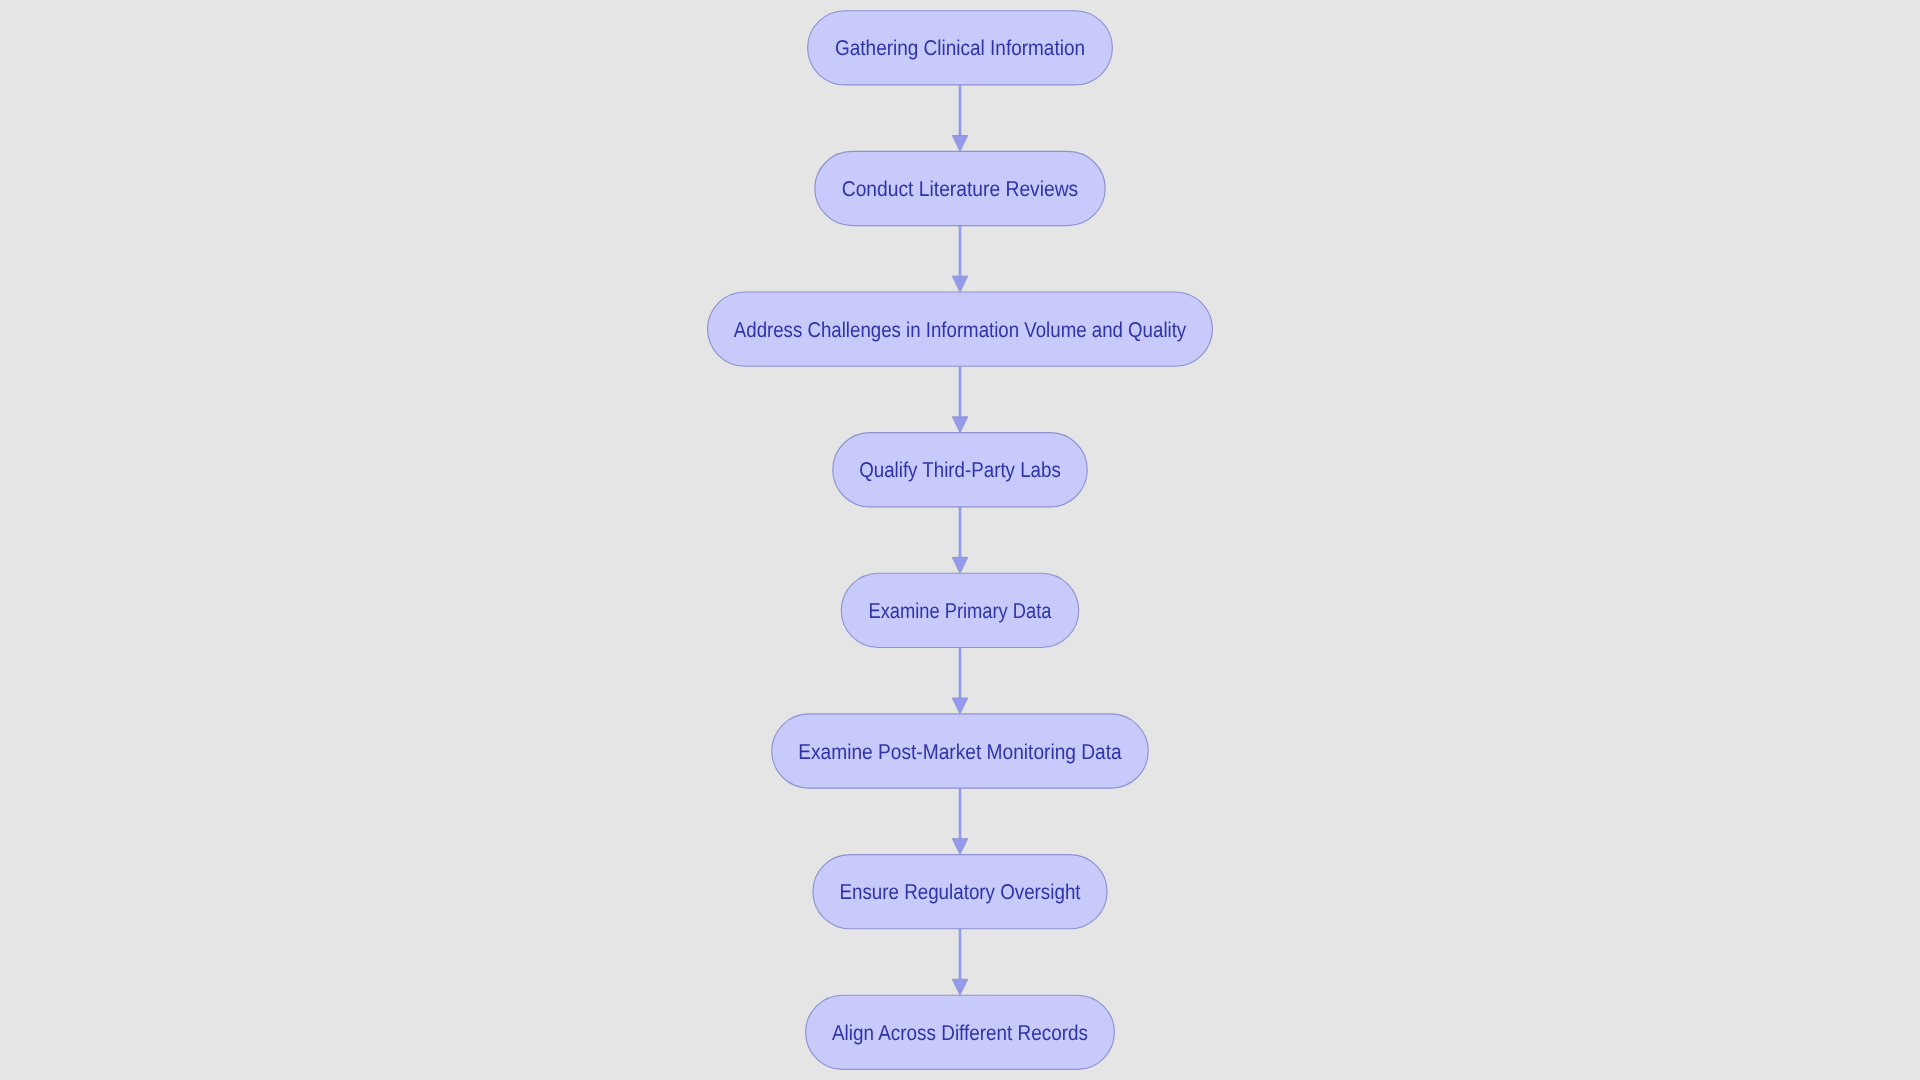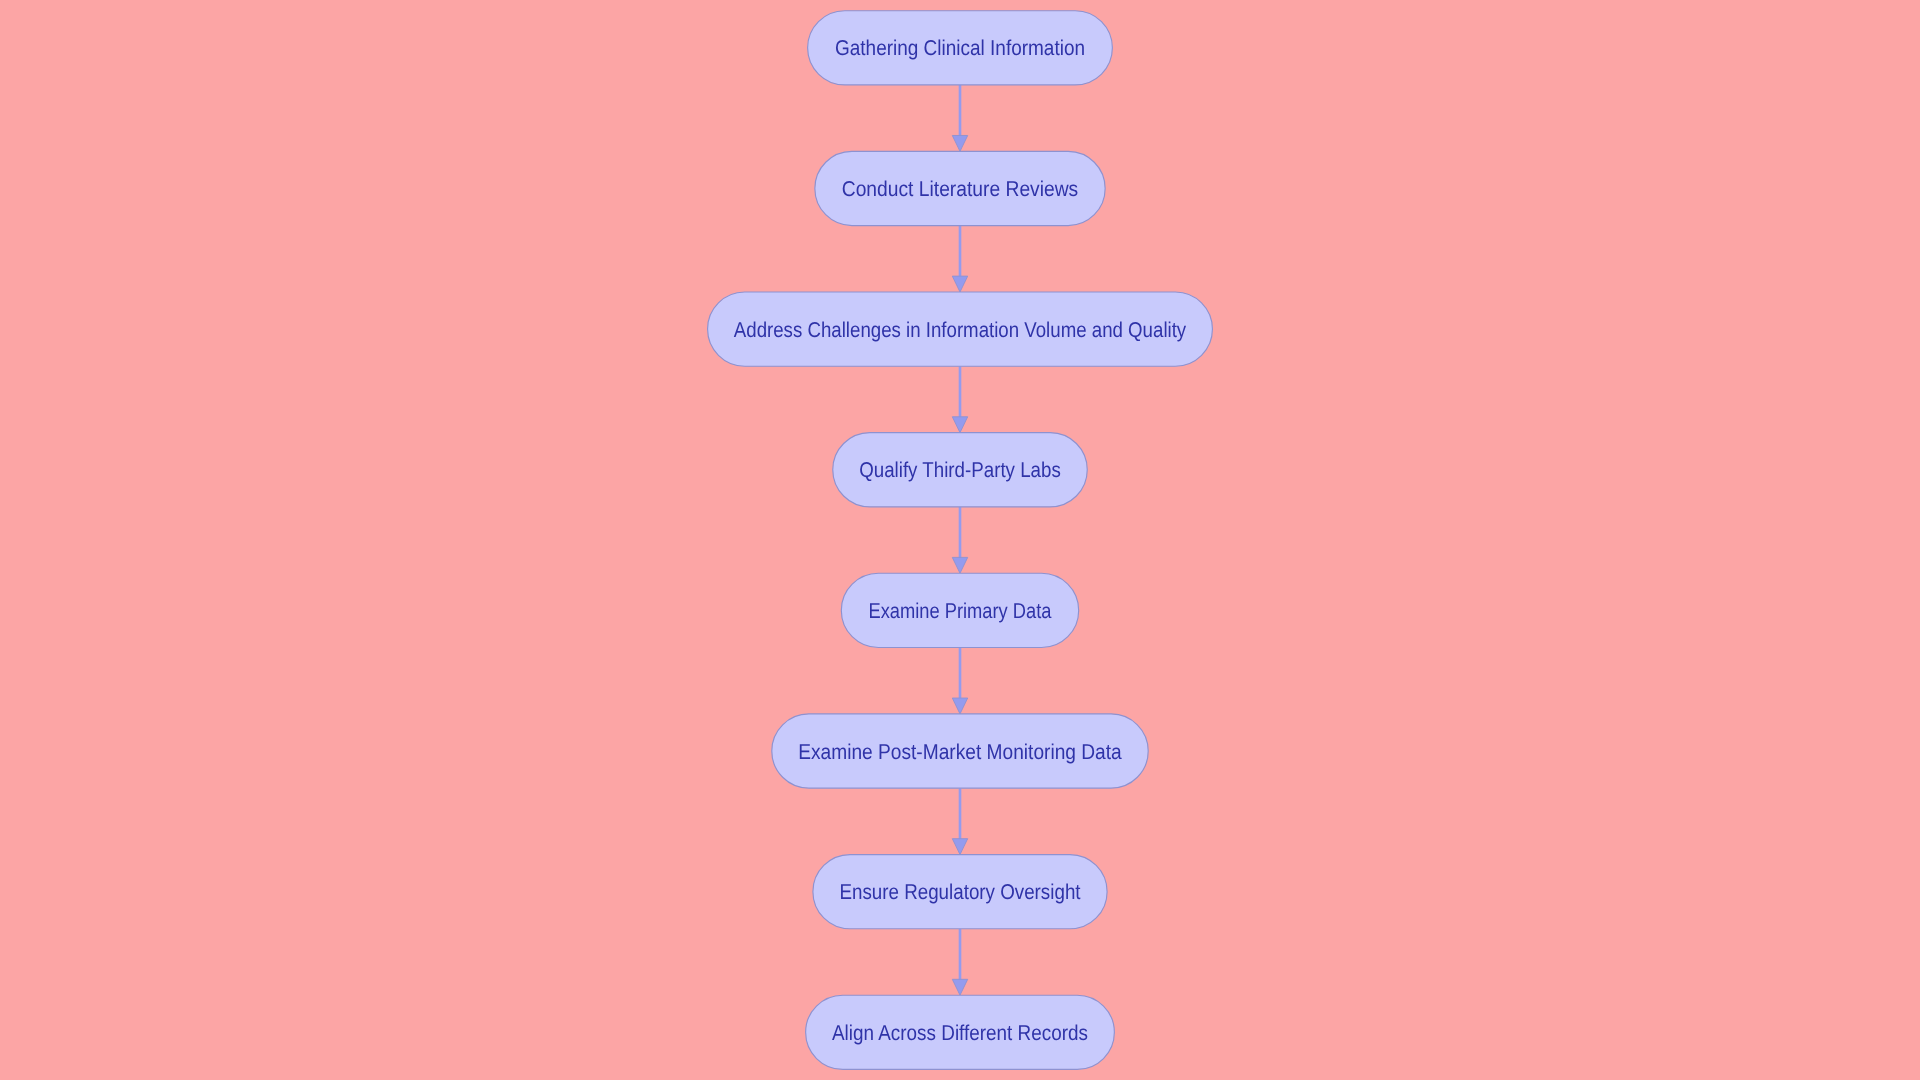--- a/index.html
+++ b/index.html
@@ -1,17 +1,17 @@
 <!DOCTYPE html>
 <html><head>
 <meta charset="utf-8">
 <title>Flowchart</title>
 <style>
   html,body{margin:0;padding:0;background:#ffffff;width:1920px;height:1080px;overflow:hidden;}
-  #chart{position:relative;width:1920px;height:1080px;background:#fca5a5;}
+  #chart{position:relative;width:1920px;height:1080px;background:#e5e5e5;}
   svg#svgroot{display:block;width:1920px;height:1080px;transform:translateZ(0);}
   .node-label{
     font-family:"Liberation Sans", sans-serif;
     -webkit-font-smoothing:antialiased;
     text-rendering:geometricPrecision;
     font-weight:400;
     text-anchor:middle;
     white-space:pre;
   }
 </style>

